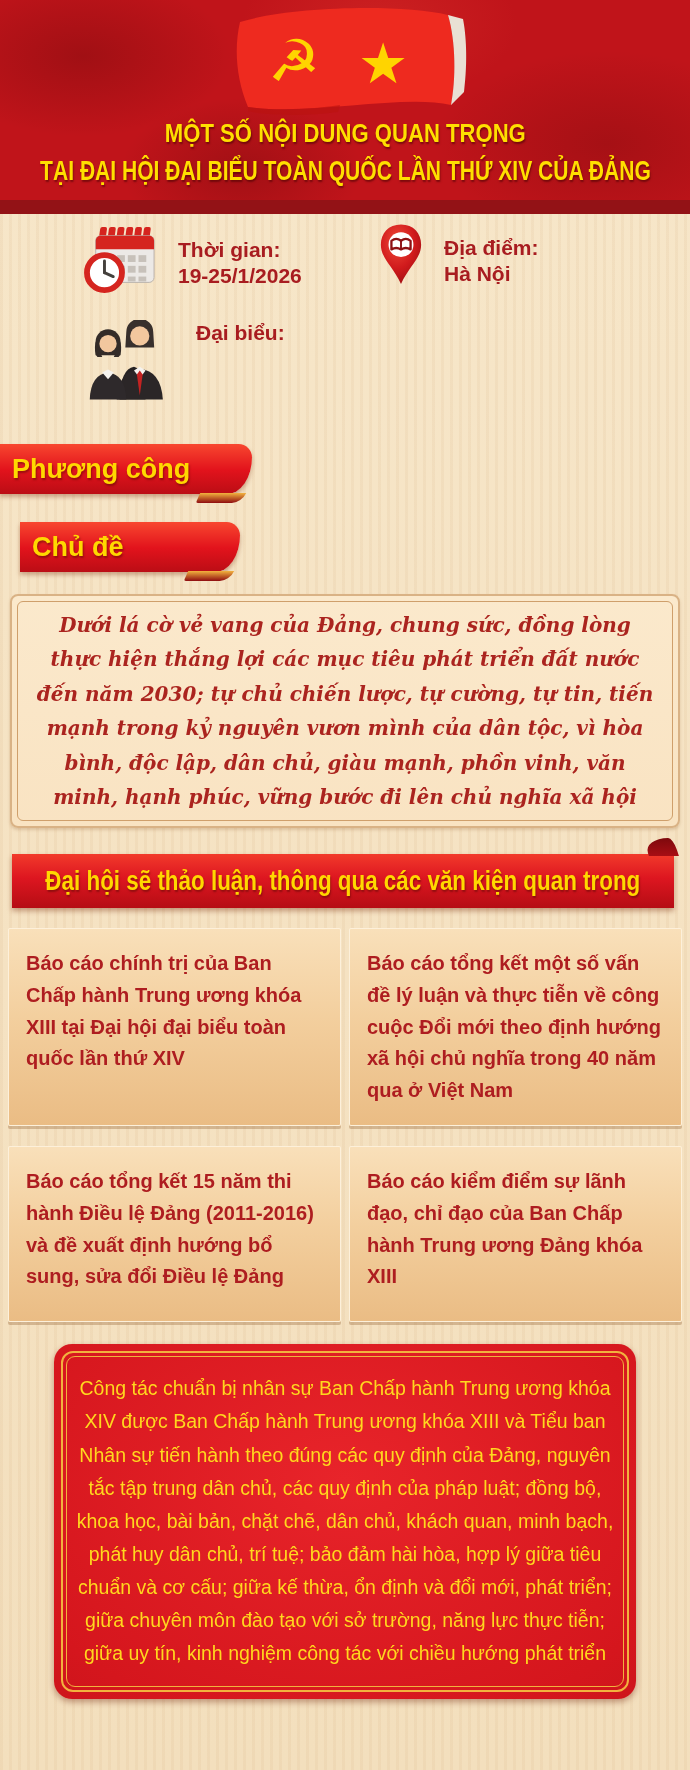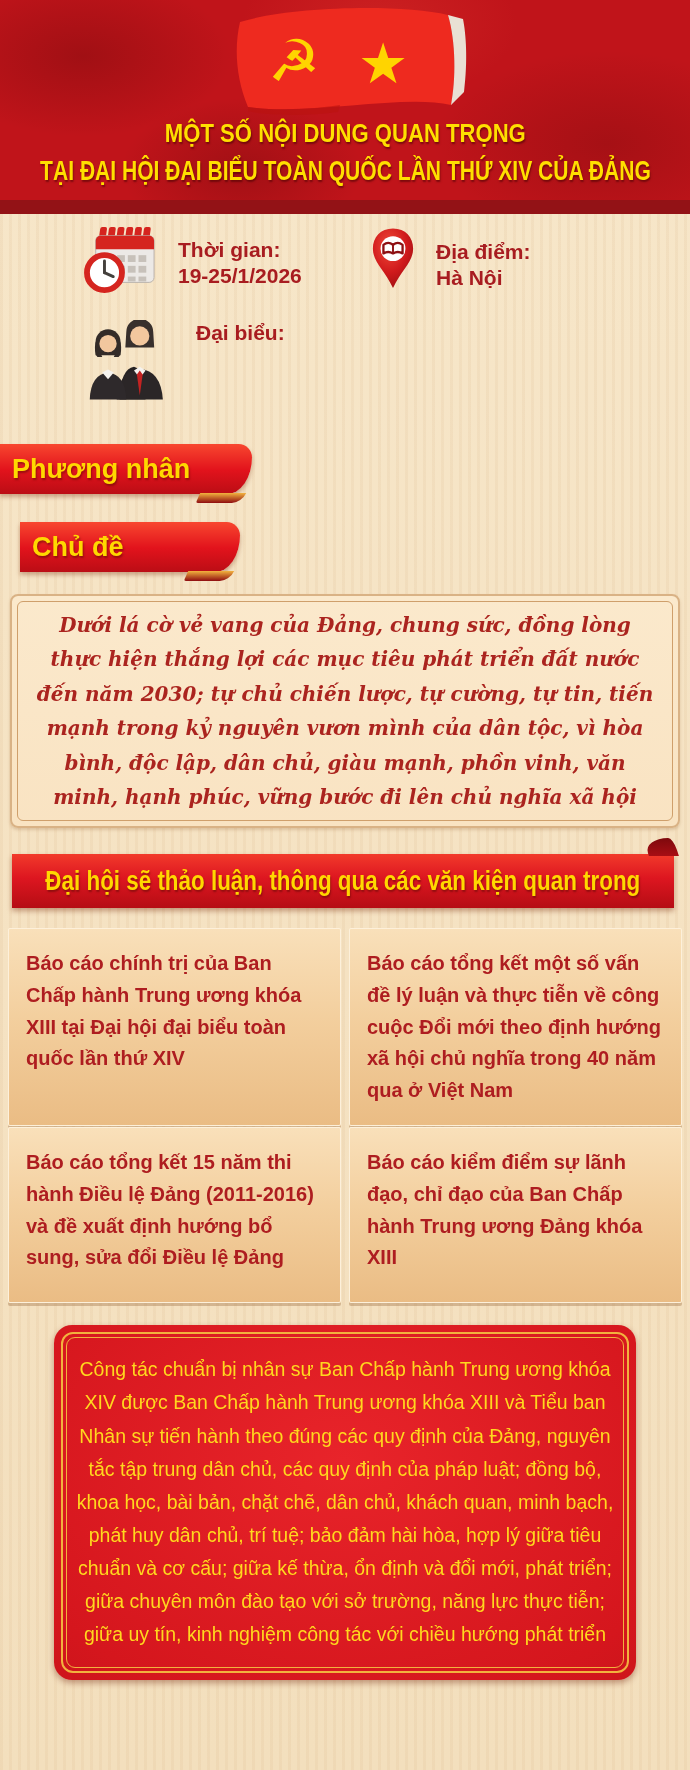--- a/index.html
+++ b/index.html
@@ -25,21 +25,21 @@
   .flag-wrap{height:112px;margin-top:4px;}
   .banner-title1,.banner-title2{
     color:#ffdf00;font-weight:bold;white-space:nowrap;
     text-shadow:1px 2px 2px rgba(70,0,0,.55);
   }
   .banner-title1{font-size:26px;transform:scaleX(.85);margin-top:2px;}
   .banner-title2{font-size:27px;transform:scaleX(.78);margin-top:7px;}
 
   
   .info{padding-top:12px;color:#a81c20;}
-  .info-row1{display:flex;align-items:flex-start;height:74px;}
+  .info-row1{display:flex;align-items:flex-end;height:74px;gap:8px;}
   .info-item{display:flex;align-items:center;}
   .info-item.time{margin-left:84px;width:286px;}
   .info-item.place{margin-left:0;}
   .info-text{margin-left:20px;}
   .info-label{font-weight:bold;font-size:21px;line-height:1.25;}
   .info-value{font-weight:bold;font-size:21px;line-height:1.25;}
   .info-row2{display:flex;align-items:flex-start;margin-left:84px;margin-top:20px;}
   .info-row2 .info-text{margin-left:12px;max-width:470px;}
   .info-desc{font-size:21px;line-height:1.25;}
   .info-desc b{font-weight:bold;}
@@ -105,21 +105,21 @@
     background:linear-gradient(180deg,#7e090d,#a80e14);
     border-radius:100% 6px 0 0/100% 14px 0 0;transform:skewX(18deg);
   }
   .docs-banner-label{
     color:#ffd800;font-weight:bold;font-size:28px;white-space:nowrap;
     transform:scaleX(.8);text-shadow:1px 2px 2px rgba(90,10,0,.5);
   }
 
   
   .cards{
-    margin:20px 8px 0;display:grid;grid-template-columns:1fr 1fr;gap:1px 8px;
+    margin:20px 8px 0;display:grid;grid-template-columns:1fr 1fr;gap:20px 8px;
   }
   .card{
     background:linear-gradient(180deg,#f9e0ba 0%,#f3cf9e 45%,#eabc84 100%);
     box-shadow:inset 0 0 0 1px #fdf0da, 0 3px 0 rgba(150,100,55,.35);
     border-radius:2px;padding:20px 18px;min-height:136px;
   }
   .card p{
     margin:0;color:#ae1d20;font-weight:bold;font-size:20px;line-height:1.58;
   }
 
@@ -232,21 +232,21 @@
           <path d="M19 54 l6 -3 6 3 -6 7 Z" fill="#f5f2ee"></path>
         </svg>
       </span>
       <div class="info-text">
         <div class="info-label">Đại biểu:</div>
       </div>
     </div>
   </section>
 
   <div class="ribbon motto-ribbon">
-    <span class="ribbon-label">Phương nhân</span>
+    <span class="ribbon-label">Phương công</span>
   </div>
 
   <div class="ribbon theme-ribbon">
     <span class="ribbon-label">Chủ đề</span>
   </div>
   <div class="theme-box">
     <p class="theme-text">Dưới lá cờ vẻ vang của Đảng, chung sức, đồng lòng thực hiện thắng lợi các mục tiêu phát triển đất nước đến năm 2030; tự chủ chiến lược, tự cường, tự tin, tiến mạnh trong kỷ nguyên vươn mình của dân tộc, vì hòa bình, độc lập, dân chủ, giàu mạnh, phồn vinh, văn minh, hạnh phúc, vững bước đi lên chủ nghĩa xã hội</p>
   </div>
 
   <div class="docs-banner">

